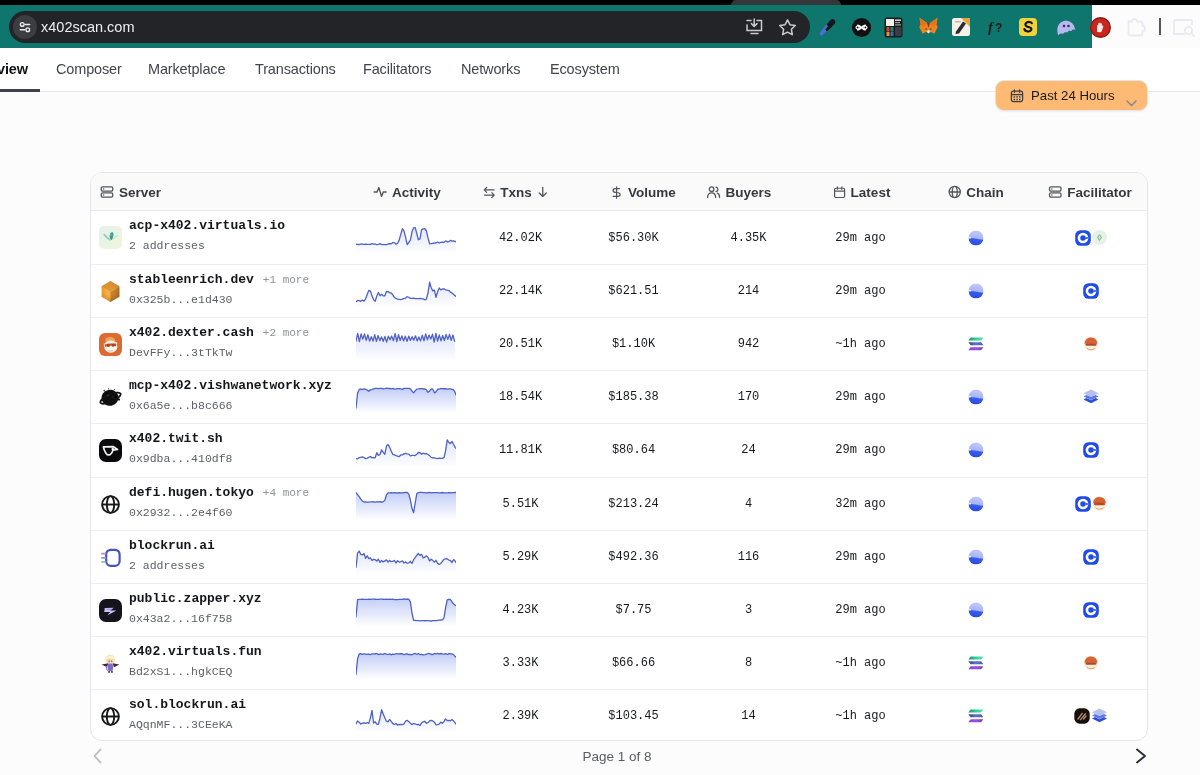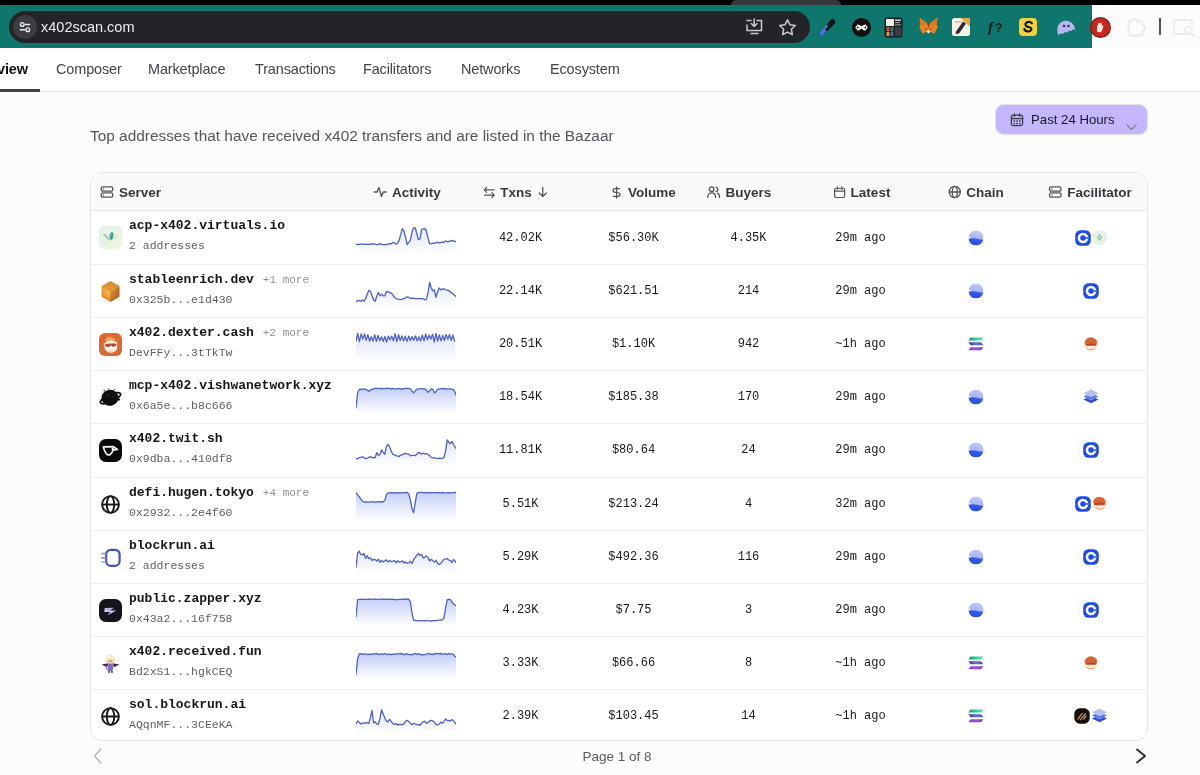--- a/index.html
+++ b/index.html
@@ -18,21 +18,21 @@
 
 
 .nav { position:absolute; left:0; top:48px; width:1200px; height:44px; background:#fff; border-bottom:1px solid #e6e7ea; }
 .nav .it { position:absolute; top:13px; font-size:14.5px; letter-spacing:-0.15px; color:#41454c; }
 .nav .active { color:#101215; font-weight:700; }
 .nav .uline { position:absolute; left:0; top:41px; width:40px; height:3px; background:#3e434b; }
 
 
 .h1 { position:absolute; left:90px; top:88px; font-size:24px; font-weight:700; color:#0d0f13; letter-spacing:-0.2px; }
 .subtitle { position:absolute; left:90px; top:127px; font-size:15.4px; color:#52565e; }
-.rangebtn { position:absolute; left:995px; top:104px; width:153px; height:31px; background:#c4b5fd; border:1px solid #e4e5e8; border-radius:9px; box-shadow:0 1px 2px rgba(16,20,28,0.05); }
+.rangebtn { position:absolute; left:995px; top:80px; width:153px; height:31px; background:#fdba74; border:1px solid #e4e5e8; border-radius:9px; box-shadow:0 1px 2px rgba(16,20,28,0.05); }
 .rangebtn .cal { position:absolute; left:14px; top:8px; color:#3c3f45; }
 .rangebtn .lbl { position:absolute; left:35px; top:7px; font-size:13.2px; color:#17191d; }
 .rangebtn .chev { position:absolute; right:10px; top:12px; }
 
 
 .card { position:absolute; left:90px; top:172px; width:1058px; height:569px; background:#fff; border:1px solid #e4e6e9; border-radius:12px; overflow:hidden; }
 .thead { position:absolute; left:0; top:0; width:100%; height:38px; background:#fafafb; border-bottom:1px solid #e6e8eb; }
 .th { position:absolute; top:0; height:38px; display:flex; align-items:center; gap:5px; font-size:13.5px; font-weight:700; color:#36393f; }
 .th .hic { color:#53565c; display:block; }
 .thc { transform:translateX(-50%); }
@@ -149,21 +149,20 @@
     <div class="nav">
 <span class="it active" style="left:-3px">view</span>
 <span class="it" style="left:56px">Composer</span>
 <span class="it" style="left:148px">Marketplace</span>
 <span class="it" style="left:255px">Transactions</span>
 <span class="it" style="left:363px">Facilitators</span>
 <span class="it" style="left:461px">Networks</span>
 <span class="it" style="left:550px">Ecosystem</span>
 <div class="uline"></div>
 </div>
-<div class="subtitle">Top addresses that have received x402 transfers and are listed in the Bazaar</div>
 <div class="rangebtn">
   <div class="cal"><svg width="14" height="14" viewBox="0 0 14 14">
     <rect x="1.4" y="2.2" width="11.2" height="10.4" rx="1.8" fill="none" stroke="currentColor" stroke-width="1.3"></rect>
     <line x1="1.4" y1="5.6" x2="12.6" y2="5.6" stroke="currentColor" stroke-width="1.3"></line>
     <line x1="4.4" y1="0.9" x2="4.4" y2="3.3" stroke="currentColor" stroke-width="1.3" stroke-linecap="round"></line>
     <line x1="9.6" y1="0.9" x2="9.6" y2="3.3" stroke="currentColor" stroke-width="1.3" stroke-linecap="round"></line>
     <rect x="3.6" y="7.2" width="1.5" height="1.5" fill="currentColor"></rect>
           <rect x="6.3" y="7.2" width="1.5" height="1.5" fill="currentColor"></rect>
           <rect x="9" y="7.2" width="1.5" height="1.5" fill="currentColor"></rect>
     <rect x="3.6" y="9.8" width="1.5" height="1.5" fill="currentColor"></rect>
@@ -670,21 +669,21 @@
             <circle cx="10.2" cy="9.2" r="0.6" fill="#7c3040"></circle>
             <circle cx="12.7" cy="9.2" r="0.6" fill="#7c3040"></circle>
             <path d="M2.6 12.6 L9.4 11.2 L8 15.2 Z" fill="#4a2433"></path>
             <path d="M20.4 12.6 L13.6 11.2 L15 15.2 Z" fill="#4a2433"></path>
             <rect x="8.7" y="11.4" width="5.4" height="7.6" rx="2.4" fill="#7a6cc8"></rect>
             <path d="M7.6 14 C7 15.8 7.6 17.8 9 18.8" stroke="#8d7ed4" stroke-width="1.1" fill="none"></path>
             <rect x="9.2" y="18.6" width="1.8" height="2.2" fill="#58487c"></rect>
             <rect x="12" y="18.6" width="1.8" height="2.2" fill="#58487c"></rect>
           </svg>
         </div>
-<div class="nm">x402.received.fun</div>
+<div class="nm">x402.virtuals.fun</div>
 <div class="sub">Bd2xS1...hgkCEQ</div>
 <div class="sparkwrap"><svg class="spark" width="100" height="31" viewBox="0 0 100 31">
             <defs>
               <linearGradient id="sg8" x1="0" y1="0" x2="0" y2="1">
                 <stop offset="0" stop-color="#8aa0ef" stop-opacity="0.52"></stop>
                 <stop offset="1" stop-color="#8aa0ef" stop-opacity="0.02"></stop>
               </linearGradient>
             </defs>
             <path d="M0.0,26.37 L1.6,10.68 L3.2,5.85 L4.8,5.68 L6.4,6.42 L8.0,5.77 L9.6,6.02 L11.2,6.41 L12.8,6.14 L14.4,6.64 L16.0,5.94 L17.6,5.79 L19.2,5.99 L20.8,5.48 L22.4,6.6 L24.0,6.02 L25.6,6.1 L27.2,6.38 L28.8,5.51 L30.4,6.15 L32.0,6.51 L33.6,5.89 L35.2,6.81 L36.8,6.1 L38.4,6.31 L40.0,5.76 L41.6,5.82 L43.2,5.8 L44.8,5.59 L46.4,5.77 L48.0,6.75 L49.6,5.98 L51.2,5.92 L52.8,6.63 L54.4,6.31 L56.0,6.79 L57.6,5.79 L59.2,5.47 L60.8,6.45 L62.4,5.52 L64.0,6.53 L65.6,6.31 L67.2,6.79 L68.8,6.67 L70.4,6.25 L72.0,5.47 L73.6,5.55 L75.2,6.25 L76.8,6.6 L78.4,5.44 L80.0,5.8 L81.6,5.42 L83.2,5.83 L84.8,5.5 L86.4,5.91 L88.0,6.11 L89.6,5.6 L91.2,6.46 L92.8,5.52 L94.4,5.82 L96.0,5.96 L97.6,6.73 L99.2,8.57 L100,9.0 L100,30.5 L0,30.5 Z" fill="url(#sg8)"></path>
             <polyline points="0.0,26.37 1.6,10.68 3.2,5.85 4.8,5.68 6.4,6.42 8.0,5.77 9.6,6.02 11.2,6.41 12.8,6.14 14.4,6.64 16.0,5.94 17.6,5.79 19.2,5.99 20.8,5.48 22.4,6.6 24.0,6.02 25.6,6.1 27.2,6.38 28.8,5.51 30.4,6.15 32.0,6.51 33.6,5.89 35.2,6.81 36.8,6.1 38.4,6.31 40.0,5.76 41.6,5.82 43.2,5.8 44.8,5.59 46.4,5.77 48.0,6.75 49.6,5.98 51.2,5.92 52.8,6.63 54.4,6.31 56.0,6.79 57.6,5.79 59.2,5.47 60.8,6.45 62.4,5.52 64.0,6.53 65.6,6.31 67.2,6.79 68.8,6.67 70.4,6.25 72.0,5.47 73.6,5.55 75.2,6.25 76.8,6.6 78.4,5.44 80.0,5.8 81.6,5.42 83.2,5.83 84.8,5.5 86.4,5.91 88.0,6.11 89.6,5.6 91.2,6.46 92.8,5.52 94.4,5.82 96.0,5.96 97.6,6.73 99.2,8.57 100,9.0" fill="none" stroke="#4e61c6" stroke-width="1.3" stroke-linejoin="round" stroke-linecap="round"></polyline>

